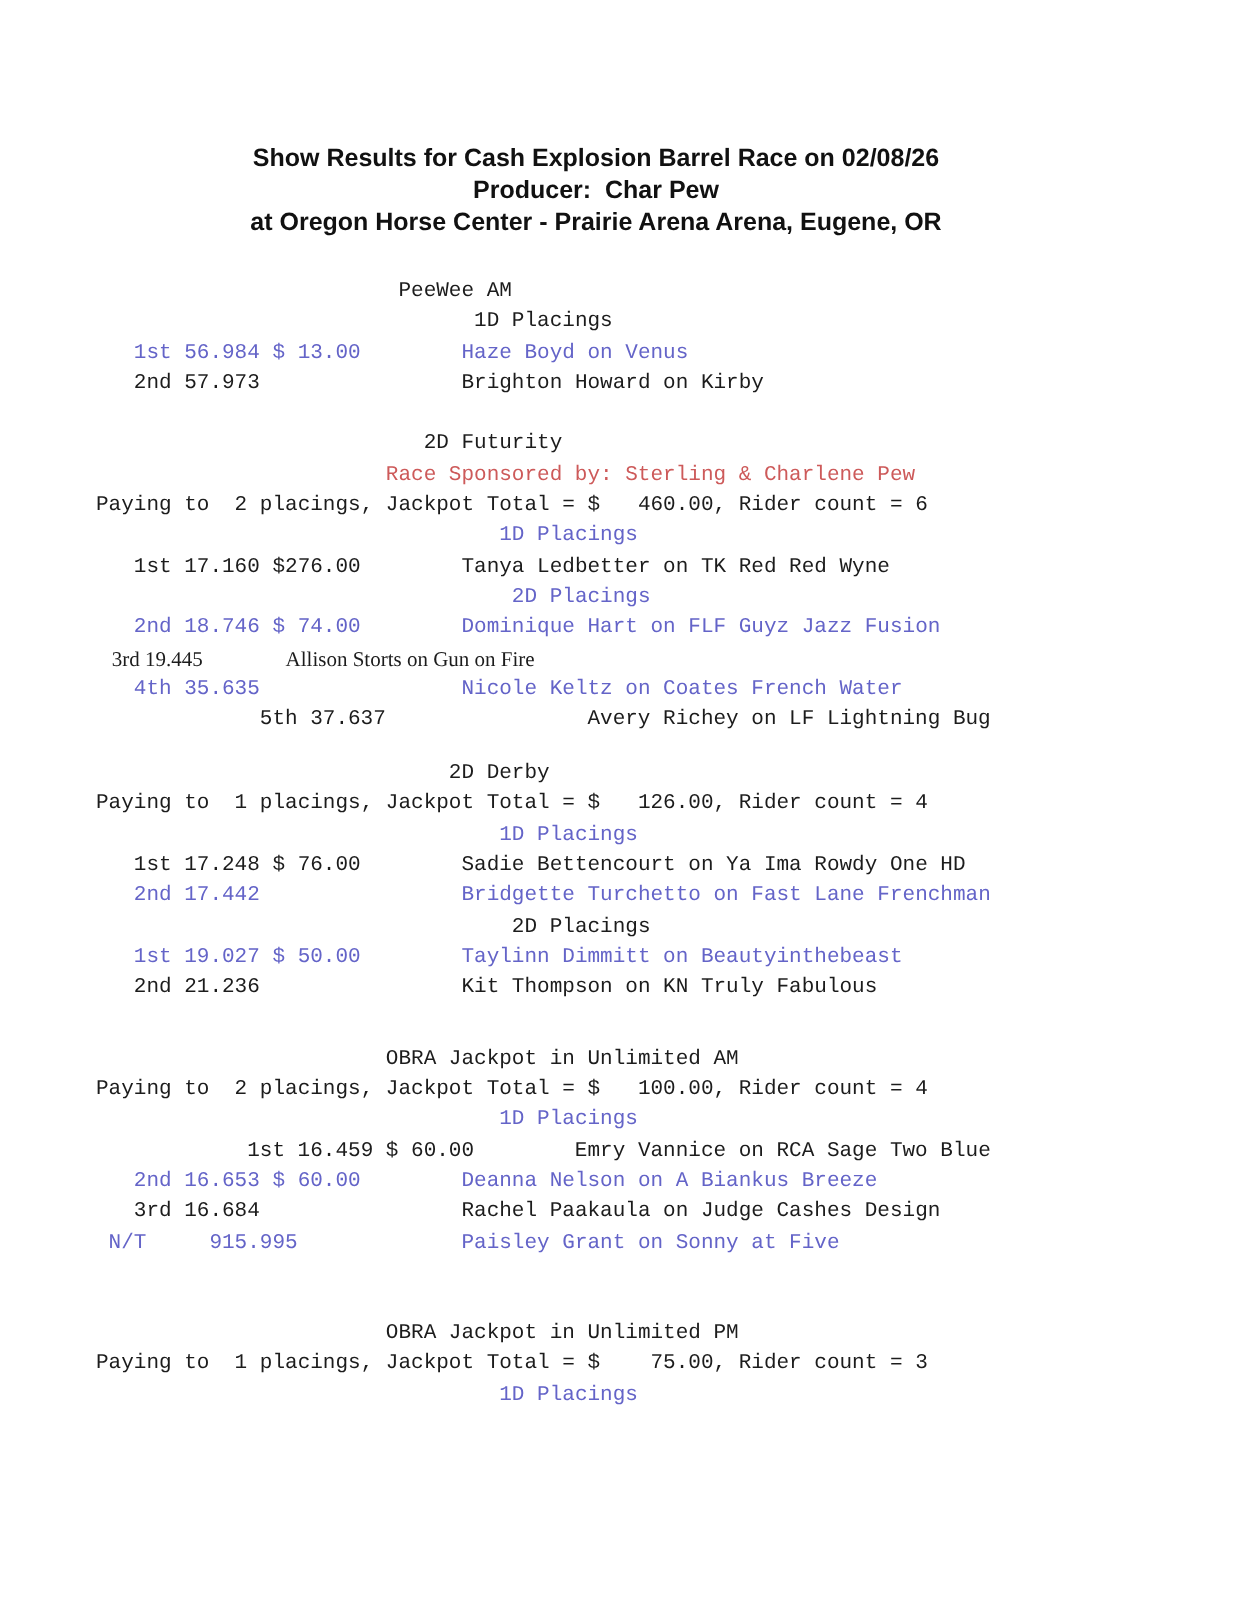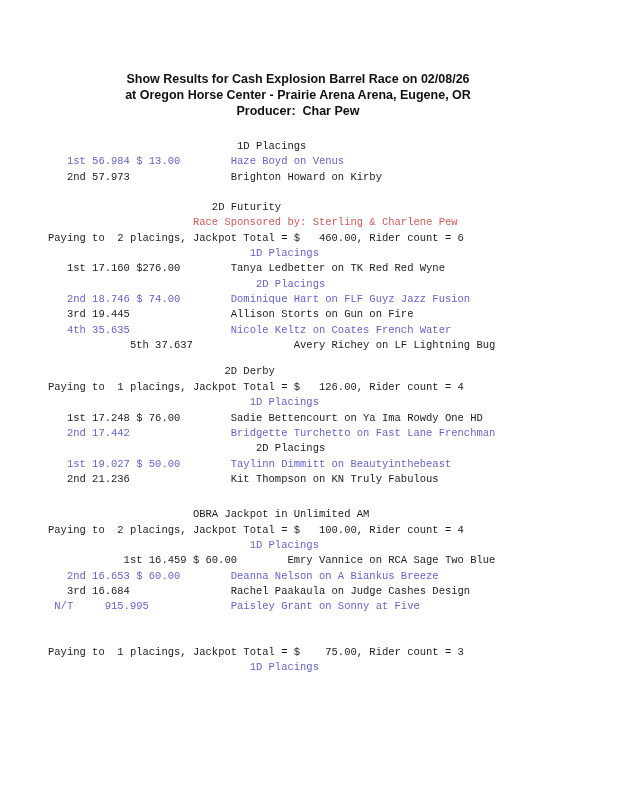--- a/index.html
+++ b/index.html
@@ -17,39 +17,40 @@
     position:absolute;left:48px;top:139px;
     font-size:10.5px;line-height:15.35px;color:#1c1c1c;
   }
   .line{white-space:pre;height:15.35px;}
 </style>
 </head>
 <body>
 
 <div class="header">
   <div class="hline">Show Results for Cash Explosion Barrel Race on 02/08/26</div>
+  <div class="hline">Producer:  Char Pew</div>
   <div class="hline">at Oregon Horse Center - Prairie Arena Arena, Eugene, OR</div>
-  <div class="hline">Producer:  Char Pew</div>
 </div>
 
 <div class="results-body">
     <div style="margin-top: 0px;">
+      <div class="line" style="color: rgb(28, 28, 28);">                        PeeWee AM</div>
       <div class="line" style="color: rgb(28, 28, 28);">                              1D Placings</div>
       <div class="line" style="color: rgb(100, 100, 200);">   1st 56.984 $ 13.00        Haze Boyd on Venus</div>
       <div class="line" style="color: rgb(28, 28, 28);">   2nd 57.973                Brighton Howard on Kirby</div>
     </div>
     <div style="margin-top: 15px;">
       <div class="line" style="color: rgb(28, 28, 28);">                          2D Futurity</div>
       <div class="line" style="color: rgb(205, 90, 90); text-align: center;">                 Race Sponsored by: Sterling &amp; Charlene Pew</div>
       <div class="line" style="color: rgb(28, 28, 28);">Paying to  2 placings, Jackpot Total = $   460.00, Rider count = 6</div>
       <div class="line" style="color: rgb(100, 100, 200);">                                1D Placings</div>
       <div class="line" style="color: rgb(28, 28, 28);">   1st 17.160 $276.00        Tanya Ledbetter on TK Red Red Wyne</div>
       <div class="line" style="color: rgb(100, 100, 200);">                                 2D Placings</div>
       <div class="line" style="color: rgb(100, 100, 200);">   2nd 18.746 $ 74.00        Dominique Hart on FLF Guyz Jazz Fusion</div>
-      <div class="line" style="color: rgb(28, 28, 28);">   3rd 19.445                Allison Storts on Gun on Fire</div>
+      <div class="line" style="color: rgb(28, 28, 28); font-family: Liberation Serif, serif;">   3rd 19.445                Allison Storts on Gun on Fire</div>
       <div class="line" style="color: rgb(100, 100, 200);">   4th 35.635                Nicole Keltz on Coates French Water</div>
       <div class="line" style="color: rgb(28, 28, 28); text-align: right;">   5th 37.637                Avery Richey on LF Lightning Bug</div>
     </div>
     <div style="margin-top: 11px;">
       <div class="line" style="color: rgb(28, 28, 28);">                            2D Derby</div>
       <div class="line" style="color: rgb(28, 28, 28);">Paying to  1 placings, Jackpot Total = $   126.00, Rider count = 4</div>
       <div class="line" style="color: rgb(100, 100, 200);">                                1D Placings</div>
       <div class="line" style="color: rgb(28, 28, 28);">   1st 17.248 $ 76.00        Sadie Bettencourt on Ya Ima Rowdy One HD</div>
       <div class="line" style="color: rgb(100, 100, 200);">   2nd 17.442                Bridgette Turchetto on Fast Lane Frenchman</div>
       <div class="line" style="color: rgb(28, 28, 28);">                                 2D Placings</div>
@@ -59,16 +60,17 @@
     <div style="margin-top: 20px;">
       <div class="line" style="color: rgb(28, 28, 28);">                       OBRA Jackpot in Unlimited AM</div>
       <div class="line" style="color: rgb(28, 28, 28);">Paying to  2 placings, Jackpot Total = $   100.00, Rider count = 4</div>
       <div class="line" style="color: rgb(100, 100, 200);">                                1D Placings</div>
       <div class="line" style="color: rgb(28, 28, 28); text-align: right;">   1st 16.459 $ 60.00        Emry Vannice on RCA Sage Two Blue</div>
       <div class="line" style="color: rgb(100, 100, 200);">   2nd 16.653 $ 60.00        Deanna Nelson on A Biankus Breeze</div>
       <div class="line" style="color: rgb(28, 28, 28);">   3rd 16.684                Rachel Paakaula on Judge Cashes Design</div>
       <div class="line" style="color: rgb(100, 100, 200);"> N/T     915.995             Paisley Grant on Sonny at Five</div>
     </div>
     <div style="margin-top: 30px;">
+      <div class="line" style="color: rgb(28, 28, 28);">                       OBRA Jackpot in Unlimited PM</div>
       <div class="line" style="color: rgb(28, 28, 28);">Paying to  1 placings, Jackpot Total = $    75.00, Rider count = 3</div>
       <div class="line" style="color: rgb(100, 100, 200);">                                1D Placings</div>
     </div>
   </div>
 
 </body></html>

